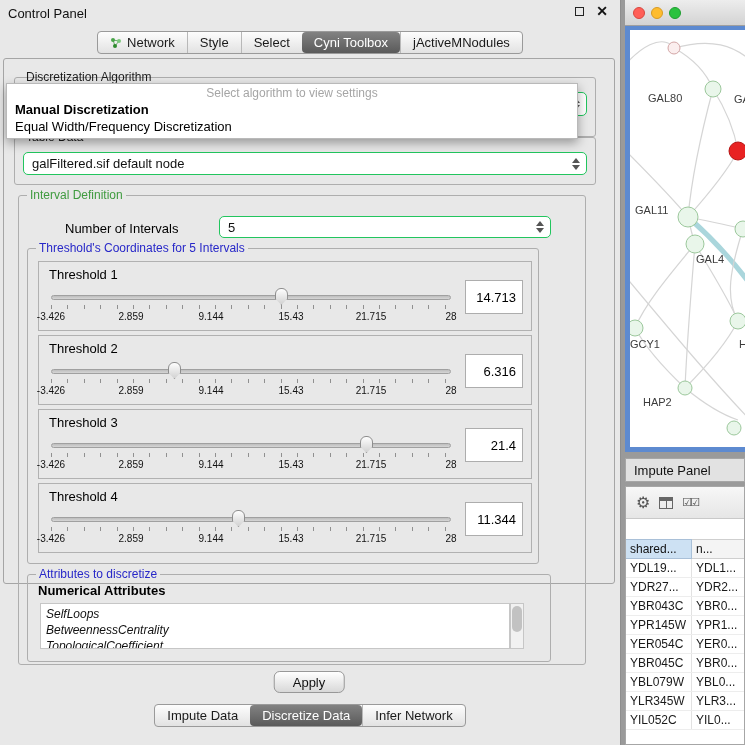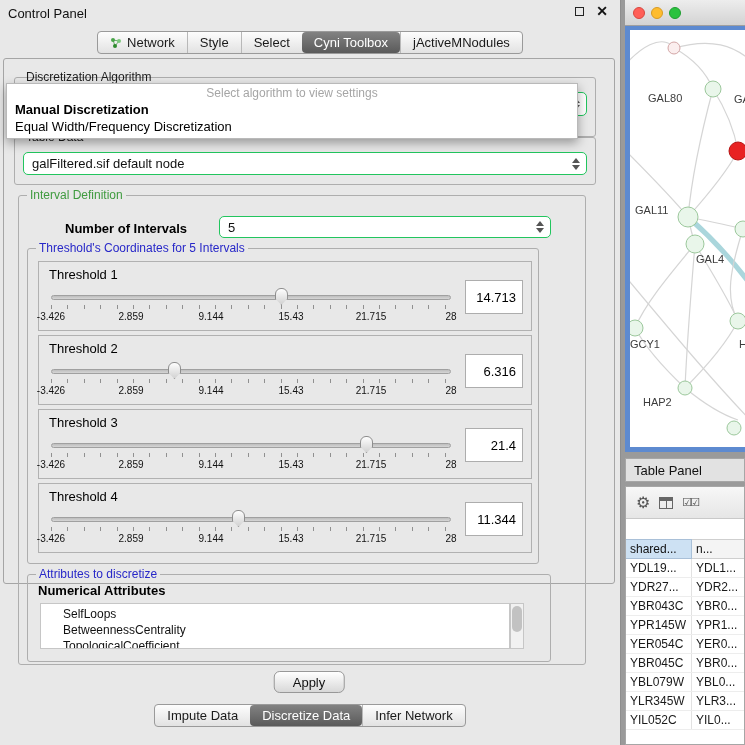--- a/index.html
+++ b/index.html
@@ -37,21 +37,21 @@
   .combo { position:absolute; background:#fff; border:1px solid #22c55e; border-radius:5px; display:flex; align-items:center; }
   .combo-text { font-size:13px; color:#111; padding-left:8px; white-space:nowrap; overflow:hidden; }
   .spinner { position:absolute; right:6px; top:50%; transform:translateY(-50%); display:flex; flex-direction:column; gap:2px; }
   .spinner i { display:block; width:0; height:0; border-left:4px solid transparent; border-right:4px solid transparent; }
   .spinner .up { border-bottom:5px solid #555; }
   .spinner .dn { border-top:5px solid #555; }
   .algo-combo { left:8px; top:14px; right:8px; height:24px; }
   .td-combo { left:8px; top:14px; right:8px; height:23px; }
 
   .interval-group { left:14px; top:136px; width:568px; height:470px; }
-  .ni-label { position:absolute; left:46px; top:25px; font-size:13px; font-weight:bold; color:#000; }
+  .ni-label { position:absolute; left:46px; top:25px; font-size:13px; font-weight:normal; color:#000; }
   .ni-combo { left:200px; top:20px; width:332px; height:22px; }
 
   .thr-group { left:8px; top:52px; width:512px; height:316px; padding-top:12px; }
   .th-panel { position:relative; height:70px; margin:0 6px 4px 10px; border:1px solid #b1b1b1; background:#e8e8e8; }
   .th-label { position:absolute; left:10px; top:5px; font-size:13px; color:#000; }
   .slider-wrap { position:absolute; left:12px; right:80px; top:26px; height:40px; }
   .track { position:absolute; left:0; right:0; top:7px; height:5px; background:linear-gradient(#bdbdbd,#d6d6d6); border:1px solid #a0a0a0; border-radius:3px; }
   .handle { position:absolute; top:0; width:13px; height:17px; margin-left:-7px;
             background:linear-gradient(#fefefe,#d2d2d2); border:1px solid #8d8d8d;
             border-radius:6px 6px 2px 2px;
@@ -59,21 +59,21 @@
   .ticks { position:absolute; left:0; right:0; top:17px; height:4px;
            background-image:repeating-linear-gradient(to right,#909090 0 1px,transparent 1px 16.4px); }
   .scale { position:absolute; left:0; right:0; top:23px; height:12px; }
   .scale span { position:absolute; transform:translateX(-50%); font-size:10px; color:#111; white-space:nowrap; }
   .value-box { position:absolute; right:8px; top:18px; width:58px; height:34px; background:#fff; border:1px solid #adadad;
                display:flex; align-items:center; justify-content:flex-end; padding-right:6px; font-size:13px; color:#000; }
 
   .attr-group { left:8px; top:378px; width:524px; height:88px; }
   .attr-subtitle { position:absolute; left:10px; top:8px; font-size:13px; font-weight:bold; color:#000; }
   .attr-list { position:absolute; left:12px; top:28px; width:470px; height:46px; background:#fff; border:1px solid #c6c6c6; overflow:hidden; padding:2px 0; }
-  .attr-item { font-size:12px; line-height:16px; padding-left:22px; color:#111; white-space:nowrap; }
+  .attr-item { font-size:12px; line-height:16px; padding-left:5px; color:#111; white-space:nowrap;font-style:italic; }
   .attr-scrollbar { position:absolute; left:482px; top:28px; width:14px; height:46px; background:#f1f1f1; border:1px solid #c6c6c6; }
   .attr-thumb { position:absolute; left:1px; top:2px; width:10px; height:26px; background:#c2c2c2; border-radius:5px; }
 
   .apply { position:absolute; left:50%; transform:translateX(-50%); top:612px; height:22px; padding:0 18px;
            font-family:"Liberation Sans",sans-serif; font-size:13px; color:#111;
            background:linear-gradient(#ffffff,#d8d8d8); border:1px solid #989898; border-radius:6px; }
 
   
   .dropdown { position:absolute; left:6px; top:83px; width:572px; background:#fff; border:1px solid #b9b9b9;
               box-shadow:0 4px 10px rgba(0,0,0,.35); z-index:40; padding-bottom:3px; }
@@ -364,21 +364,21 @@
           <circle cx="108" cy="291" r="8" fill="#e9f6ea" stroke="#9cc89c"></circle>
           <circle cx="55" cy="358" r="7" fill="#e9f6ea" stroke="#9cc89c"></circle>
           <text x="13" y="376">HAP2</text>
           <circle cx="104" cy="398" r="7" fill="#e9f6ea" stroke="#9cc89c"></circle>
           <text x="104" y="73">GA</text>
           <text x="109" y="318">H</text>
         </svg>
     </div>
 
     <div class="tp-label-bar">
-      <span>Table Panel</span>
+      <span>Impute Panel</span>
     </div>
 
     <div class="table-window">
       <div class="tbl-toolbar">
         <span class="gear">⚙</span>
         <span class="columns-icon"></span>
         <span class="checks">☑☑</span>
       </div>
       <div class="tbl-body">
         <div class="thead">

